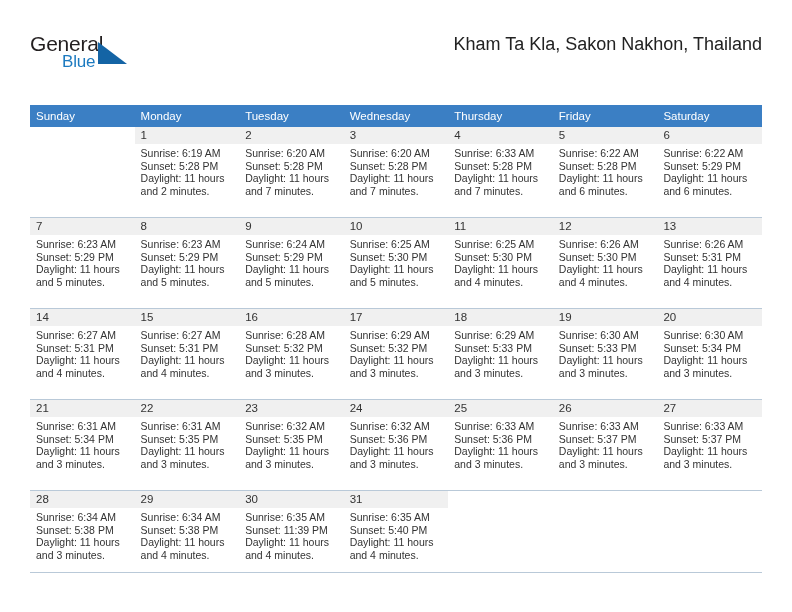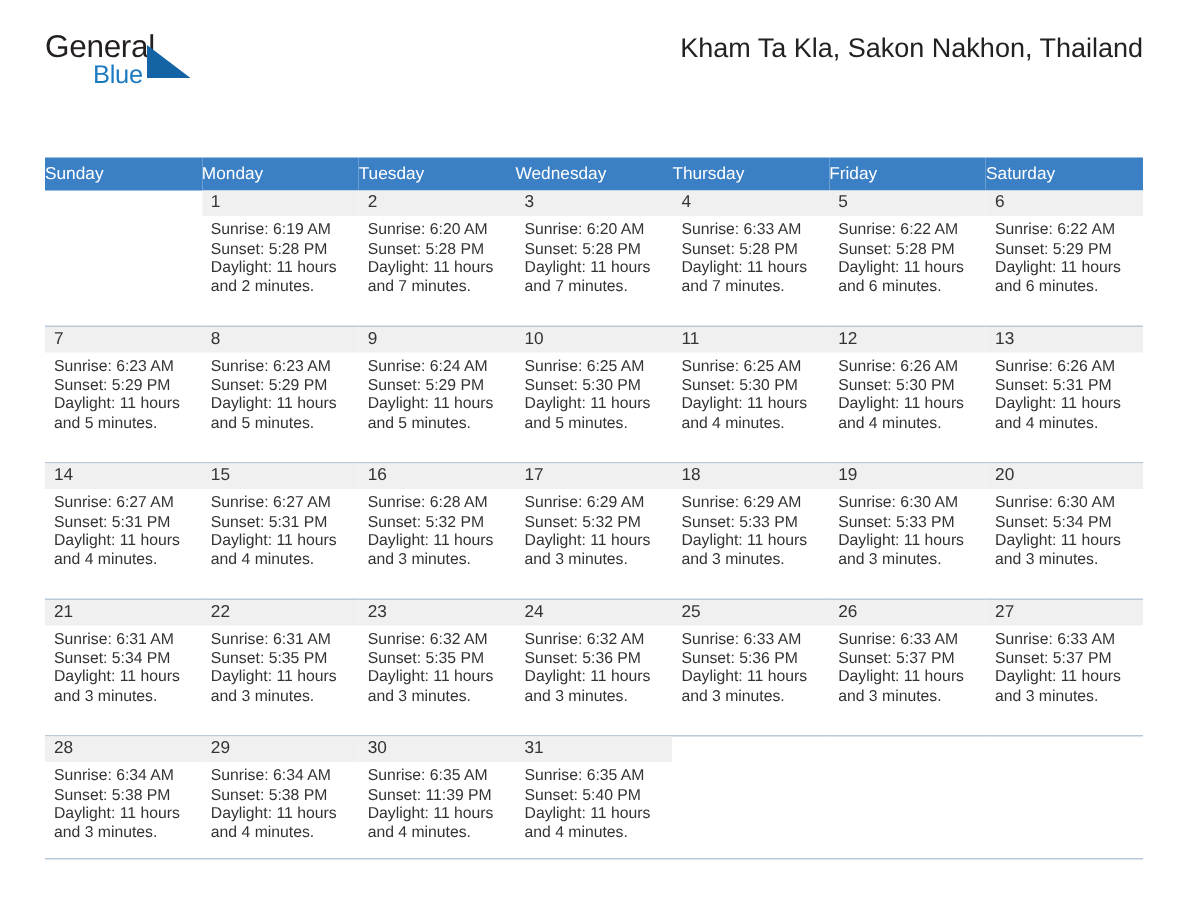--- a/index.html
+++ b/index.html
@@ -20,21 +20,21 @@
     position: relative;
     width: 792px;
     height: 612px;
     box-sizing: border-box;
   }
 
   
   .header {
     position: absolute;
     left: 30px;
-    top: 16px;
+    top: 28px;
     width: 732px;
     height: 70px;
   }
 
   .brand {
     position: absolute;
     left: 0;
     top: 4px;
     width: 130px;
     height: 52px;
@@ -95,21 +95,21 @@
     width: 732px;
     border-collapse: collapse;
     table-layout: fixed;
   }
   .calendar th {
     background: #3b7fc4;
     color: #ffffff;
     font-size: 11.5px;
     font-weight: normal;
     text-align: left;
-    padding: 4px 0 4px 0;
+    padding: 4px 0 4px 6px;
     height: 14px;
     border: none;
   }
   .calendar td {
     vertical-align: top;
     padding: 0;
     border: none;
     border-top: 1px solid #b9c9d8;
     height: 90px;
     width: 104.57px;

